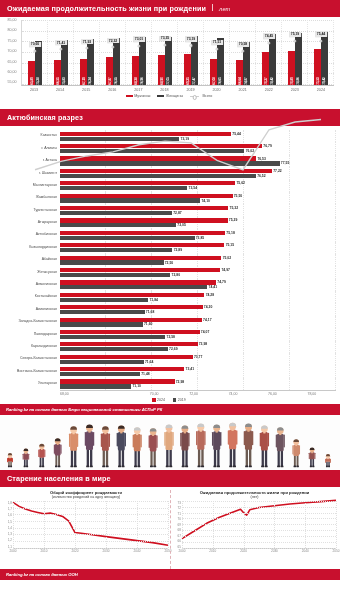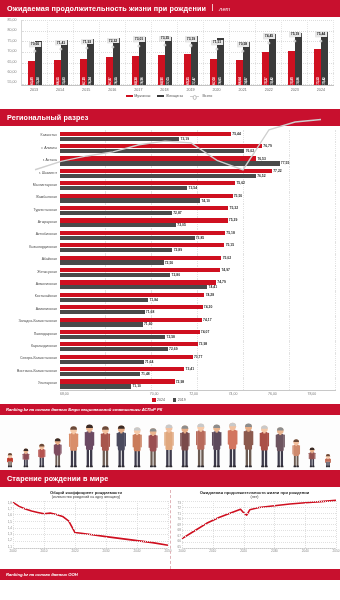--- a/index.html
+++ b/index.html
@@ -424,21 +424,21 @@
         <b style="font-weight:normal">Женщины</b>
       </span>
     <span>
         <i class="sw t"></i>
         <b style="font-weight:normal;margin-left:2px">Всего</b>
       </span>
   </div>
 </div>
 
 <div class="sec-head">
-  <span>Региональный разрез</span>
+  <span>Актюбинская разрез</span>
 </div>
 
 <div class="s2">
   <div class="s2-rows" id="s2rows">
       <div class="s2-row">
         <div class="s2-name">Казахстан</div>
         <div class="s2-track">
           <div class="s2-vgrid">
             <b></b>
             <b></b>
@@ -1146,21 +1146,21 @@
         <rect x="325.06808" y="43.656" width="0.8752000000000001" height="4.250400000000001" rx="0.43760000000000004" fill="#c26b55"></rect>
         <rect x="330.05672" y="43.656" width="0.8752000000000001" height="4.250400000000001" rx="0.43760000000000004" fill="#c26b55"></rect>
         <rect x="327.3088" y="42.36" width="1.3824" height="1.7280000000000002" fill="#f6c9a8"></rect>
         <circle cx="328" cy="41.28" r="2.16" fill="#f6c9a8"></circle>
         <path d="M 325.84 41.172 a 2.16 2.16 0 0 1 4.32 0 Z" fill="#6b4a3a"></path>
       </g>
     </g>
 </svg>
 
 <div class="sec-head">
-  <span>Старение рождении в мире</span>
+  <span>Старение населения в мире</span>
 </div>
 
 <div class="s3">
   <div class="s3-half">
     <div class="s3-title">
       <span>Общий коэффициент рождаемости</span>
       <span class="u">(количество рождений на одну женщину)</span>
     </div>
     <div class="s3-chart">
       <div class="yl" id="f-yl">

